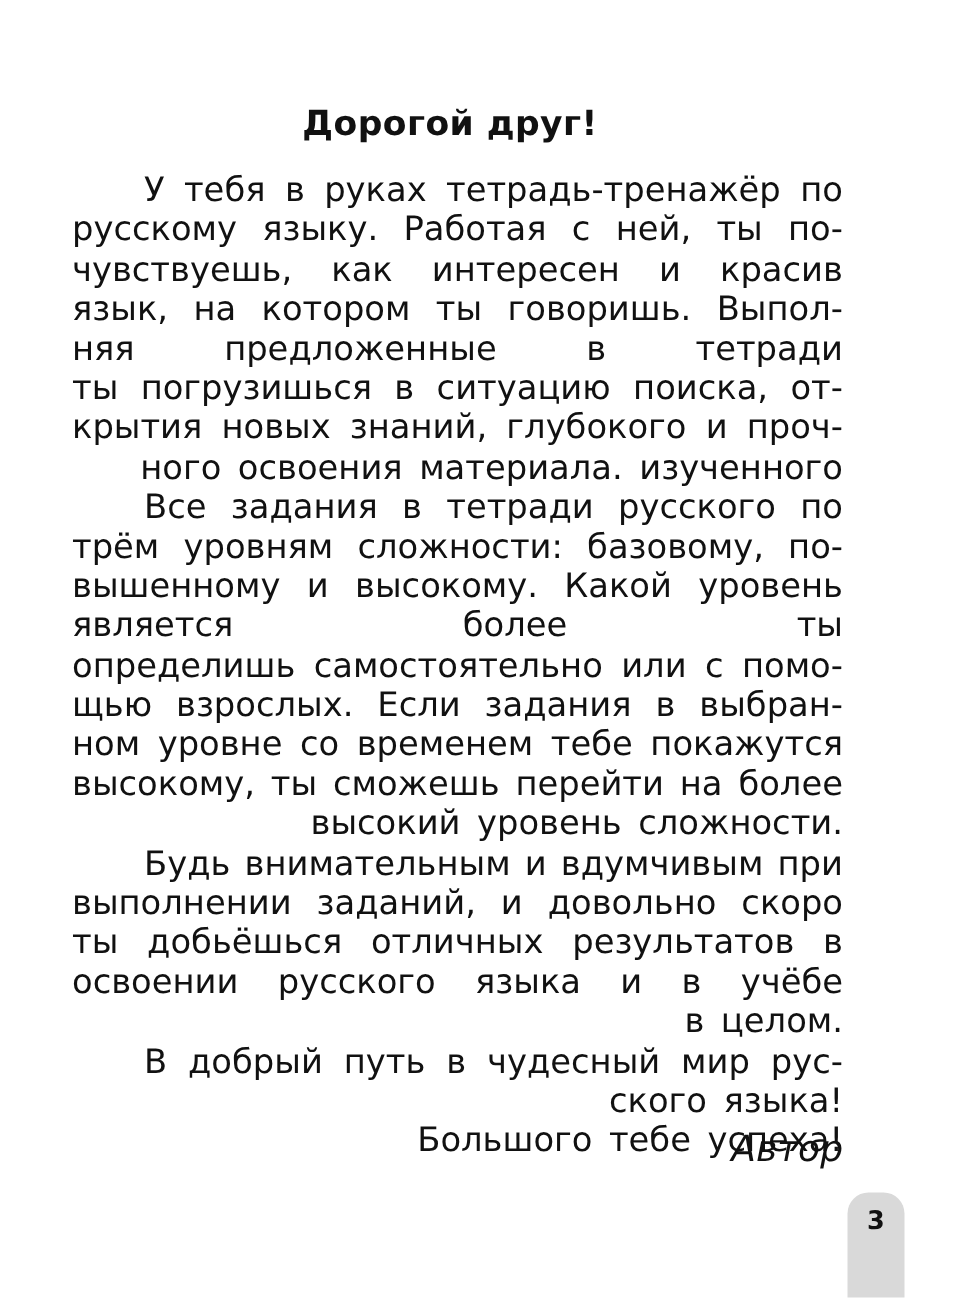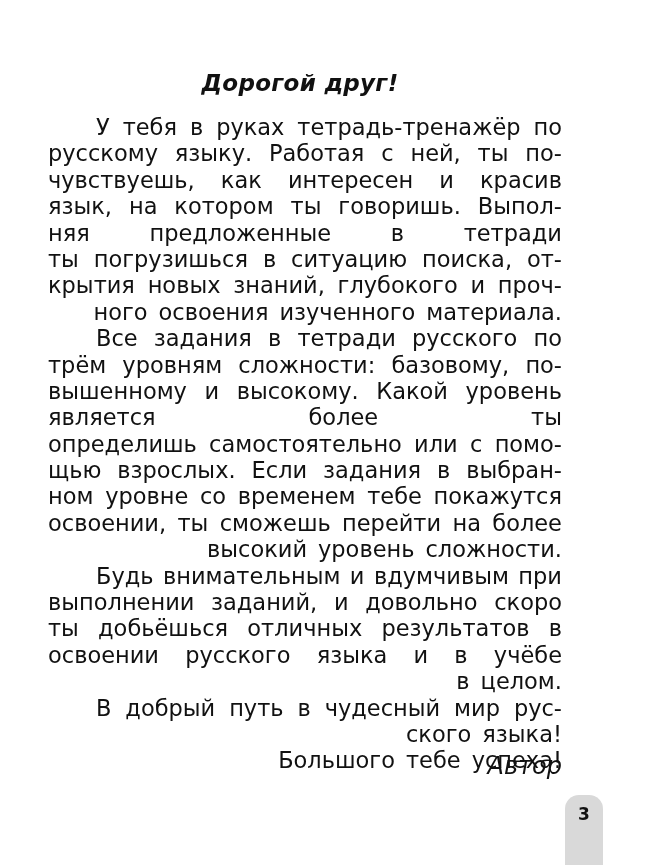--- a/index.html
+++ b/index.html
@@ -1,17 +1,17 @@
 <!DOCTYPE html>
 <html><head>
 <meta charset="utf-8">
 <style>
   html, body { margin: 0; padding: 0; background: #ffffff; }
   body { width: 650px; height: 865px; position: relative; overflow: hidden; font-family: "DejaVu Sans", "Liberation Sans", sans-serif; color: #111111; }
-  .title { position: absolute; top: 70px; left: 0; width: 600px; text-align: center; font-weight: bold; font-size: 23px; letter-spacing: 0.3px; font-style: italic; }
+  .title { position: absolute; top: 70px; left: 0; width: 600px; text-align: center; font-weight: bold; font-size: 23px; letter-spacing: 0.3px; }
   .body { position: absolute; top: 114px; left: 48px; width: 514px; }
   .line { height: 26.4px; line-height: 26.4px; font-size: 22.5px; white-space: nowrap; display: flex; justify-content: space-between; }
   .line.indent { padding-left: 48px; }
   .line.last { justify-content: flex-end; gap: 11px; }
   .sig { position: absolute; top: 752px; right: 88px; font-style: italic; font-size: 24px; }
   .tab { position: absolute; left: 565px; top: 795px; width: 38px; height: 70px; background: #d9d9d9; border-radius: 14px 14px 0 0; text-align: center; }
   .tab span { display: block; margin-top: 9px; font-weight: bold; font-size: 17px; }
 </style>
 </head>
 <body>
@@ -69,22 +69,22 @@
       <span>крытия</span>
       <span>новых</span>
       <span>знаний,</span>
       <span>глубокого</span>
       <span>и</span>
       <span>проч-</span>
     </div>
     <div class="line last">
       <span>ного</span>
       <span>освоения</span>
+      <span>материала.</span>
       <span>изученного</span>
-      <span>материала.</span>
     </div>
     <div class="line indent">
       <span>Все</span>
       <span>задания</span>
       <span>в</span>
       <span>тетради</span>
       <span>русского</span>
       <span>по</span>
     </div>
     <div class="line">
@@ -123,21 +123,21 @@
     </div>
     <div class="line">
       <span>ном</span>
       <span>уровне</span>
       <span>со</span>
       <span>временем</span>
       <span>тебе</span>
       <span>покажутся</span>
     </div>
     <div class="line">
-      <span>освоении,</span>
+      <span>высокому,</span>
       <span>ты</span>
       <span>сможешь</span>
       <span>перейти</span>
       <span>на</span>
       <span>более</span>
     </div>
     <div class="line last">
       <span>высокий</span>
       <span>уровень</span>
       <span>сложности.</span>

